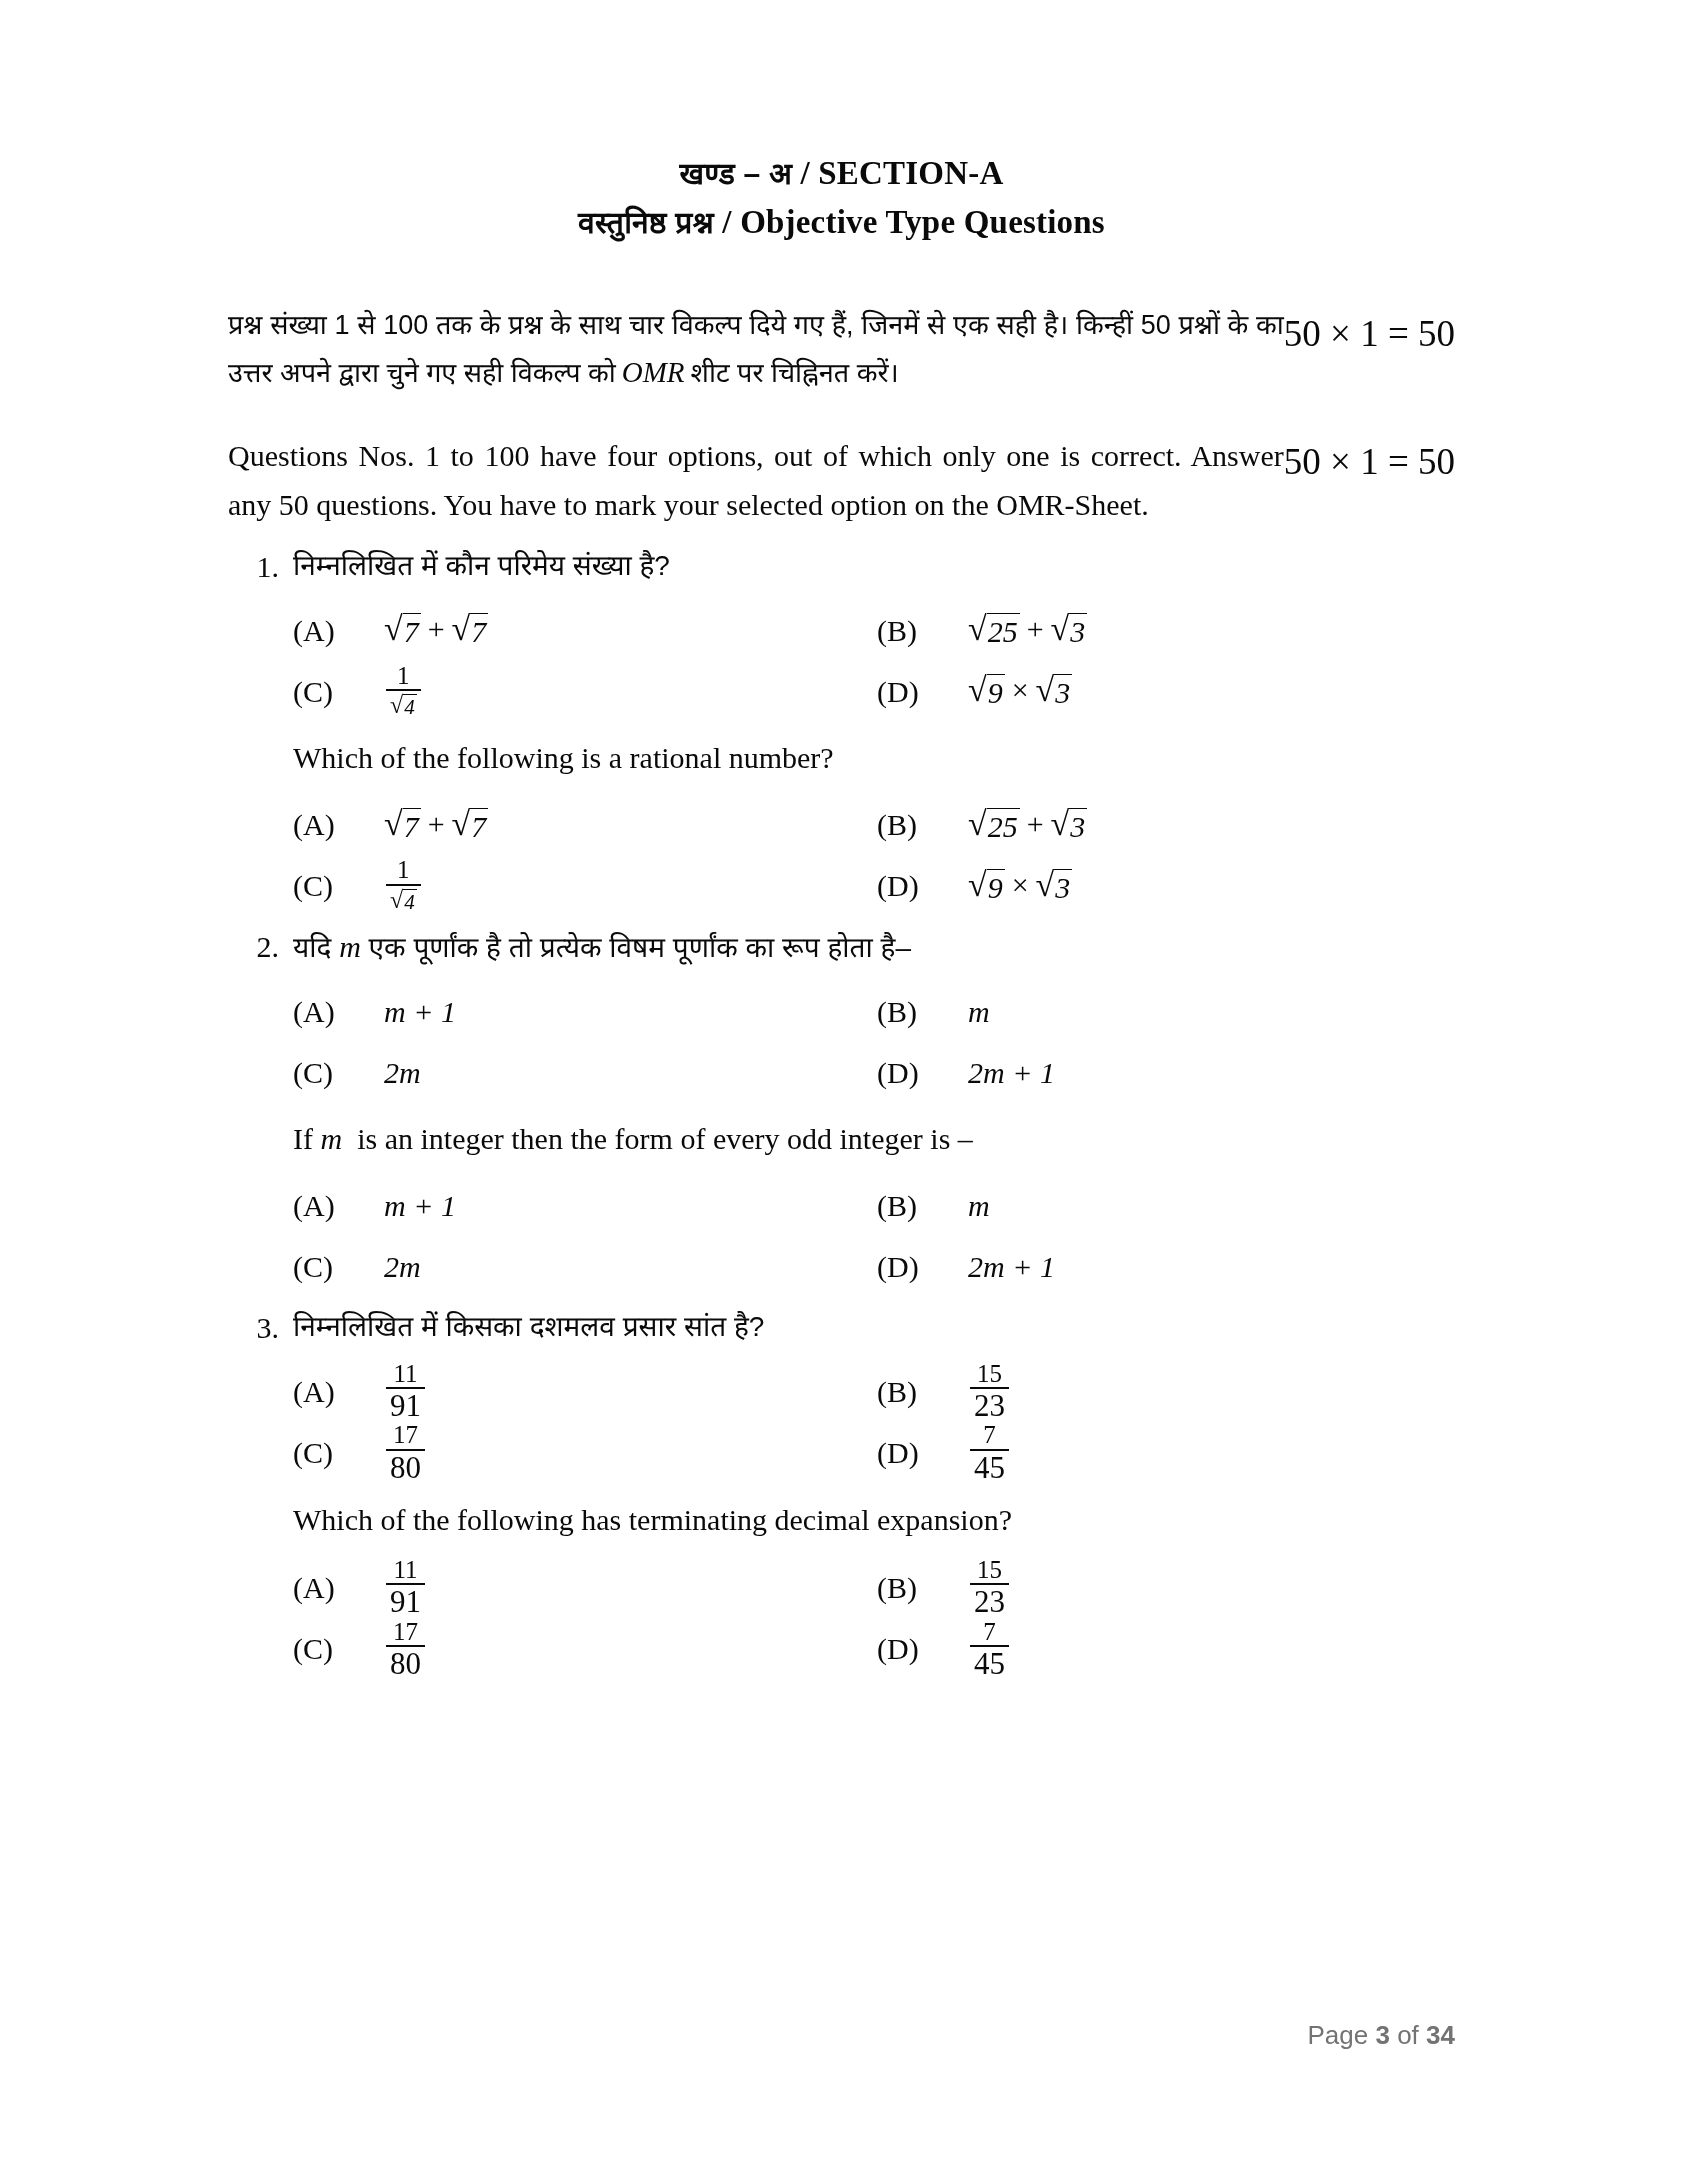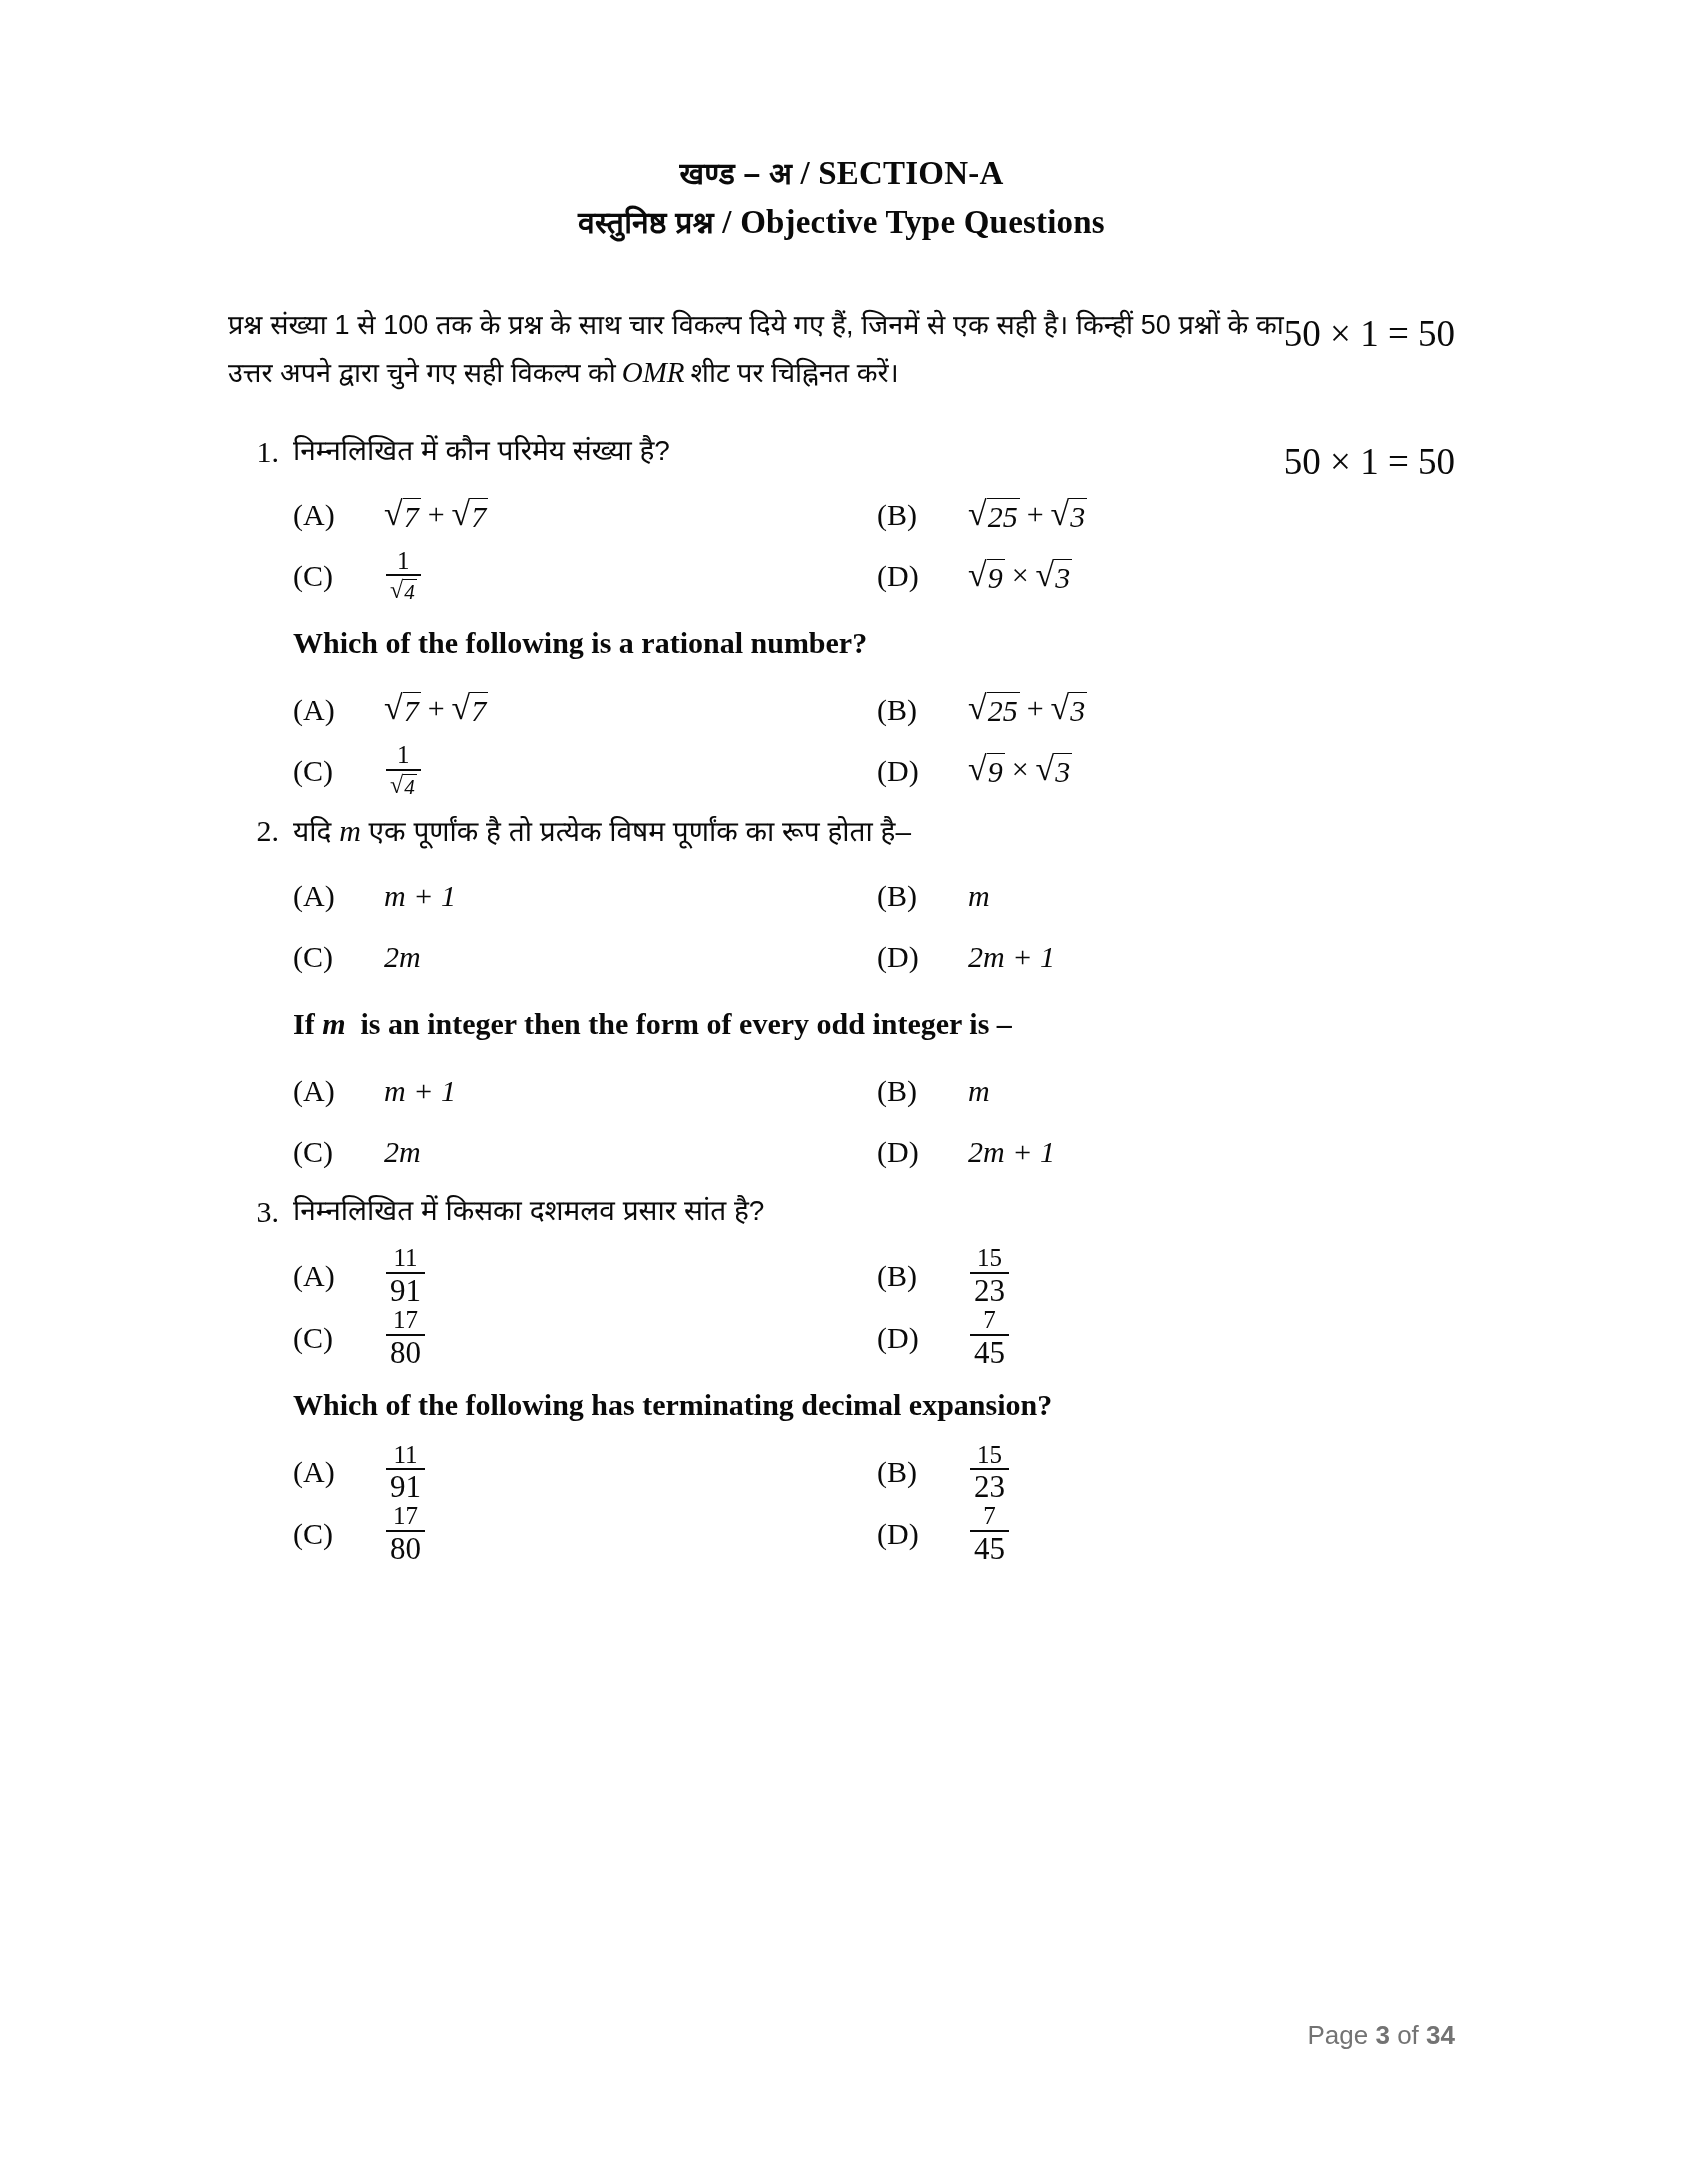--- a/index.html
+++ b/index.html
@@ -82,21 +82,20 @@
     line-height: 1.3;
   }
   .qtext-hi {
     font-family: "Liberation Sans", "DejaVu Sans", sans-serif;
     font-size: 28px;
     line-height: 1.35;
   }
   .qtext-en {
     font-size: 30px;
     line-height: 1.35;
-    font-weight: bold;
   }
   .mi { font-style: italic; font-family: "Liberation Serif", serif; }
 
   
   .opts {
     margin-left: 65px;
     margin-bottom: 10px;
   }
   .optrow {
     display: flex;
@@ -190,21 +189,21 @@
     <div class="heading-line">
       <span class="hi">वस्तुनिष्ठ प्रश्न</span><span> / </span><span>Objective Type Questions</span>
     </div>
   </div>
 
   <p class="instr-hi">
     <span class="marks-inline">50 × 1 = 50</span><span>प्रश्न संख्या 1 से 100 तक के प्रश्न के साथ चार विकल्प दिये गए हैं, जिनमें से एक सही है। किन्हीं 50 प्रश्नों के का उत्तर अपने द्वारा चुने गए सही विकल्प को</span><span class="omr">OMR</span><span>शीट पर चिह्निनत करें।</span>
   </p>
 
   <p class="instr-en">
-    <span class="marks-inline">50 × 1 = 50</span>
+    <span class="marks-inline">50 × 1 = 50</span><span>Questions Nos. 1 to 100 have four options, out of which only one is correct. Answer any 50 questions. You have to mark your selected option on the OMR-Sheet.</span>
   </p>
 
   <ul class="qlist">
 
     <li class="qitem">
       <div class="qrow">
         <span class="qnum">1.</span>
         <span class="qtext-hi">निम्नलिखित में कौन परिमेय संख्या है?</span>
       </div>
 

